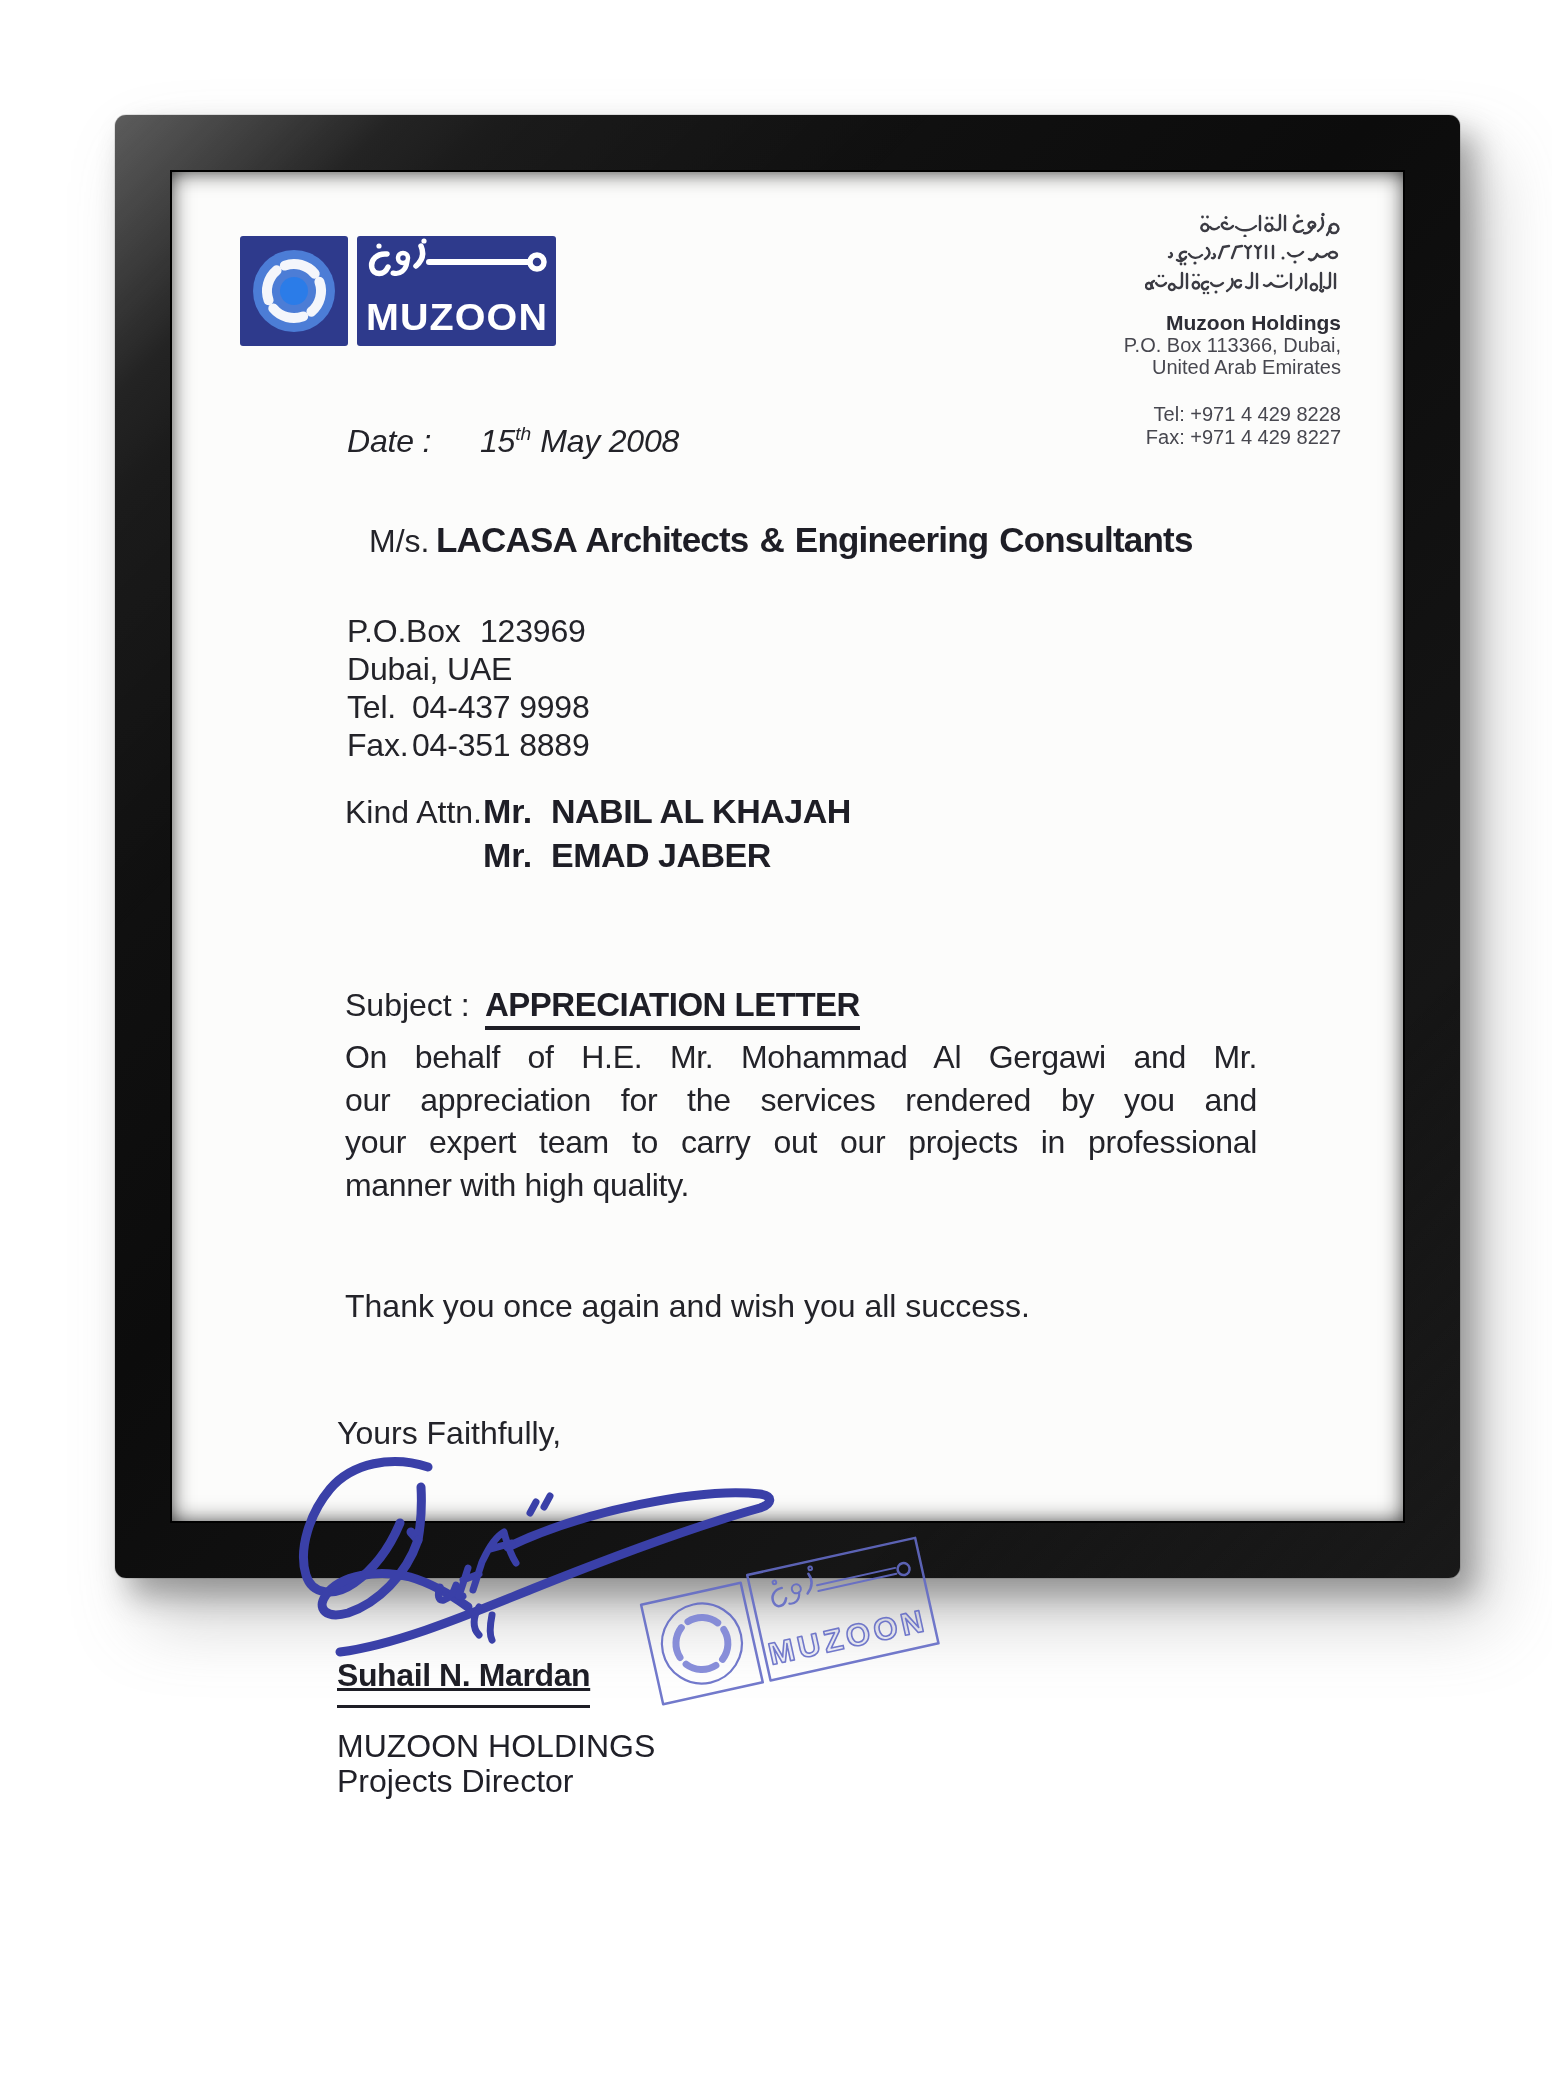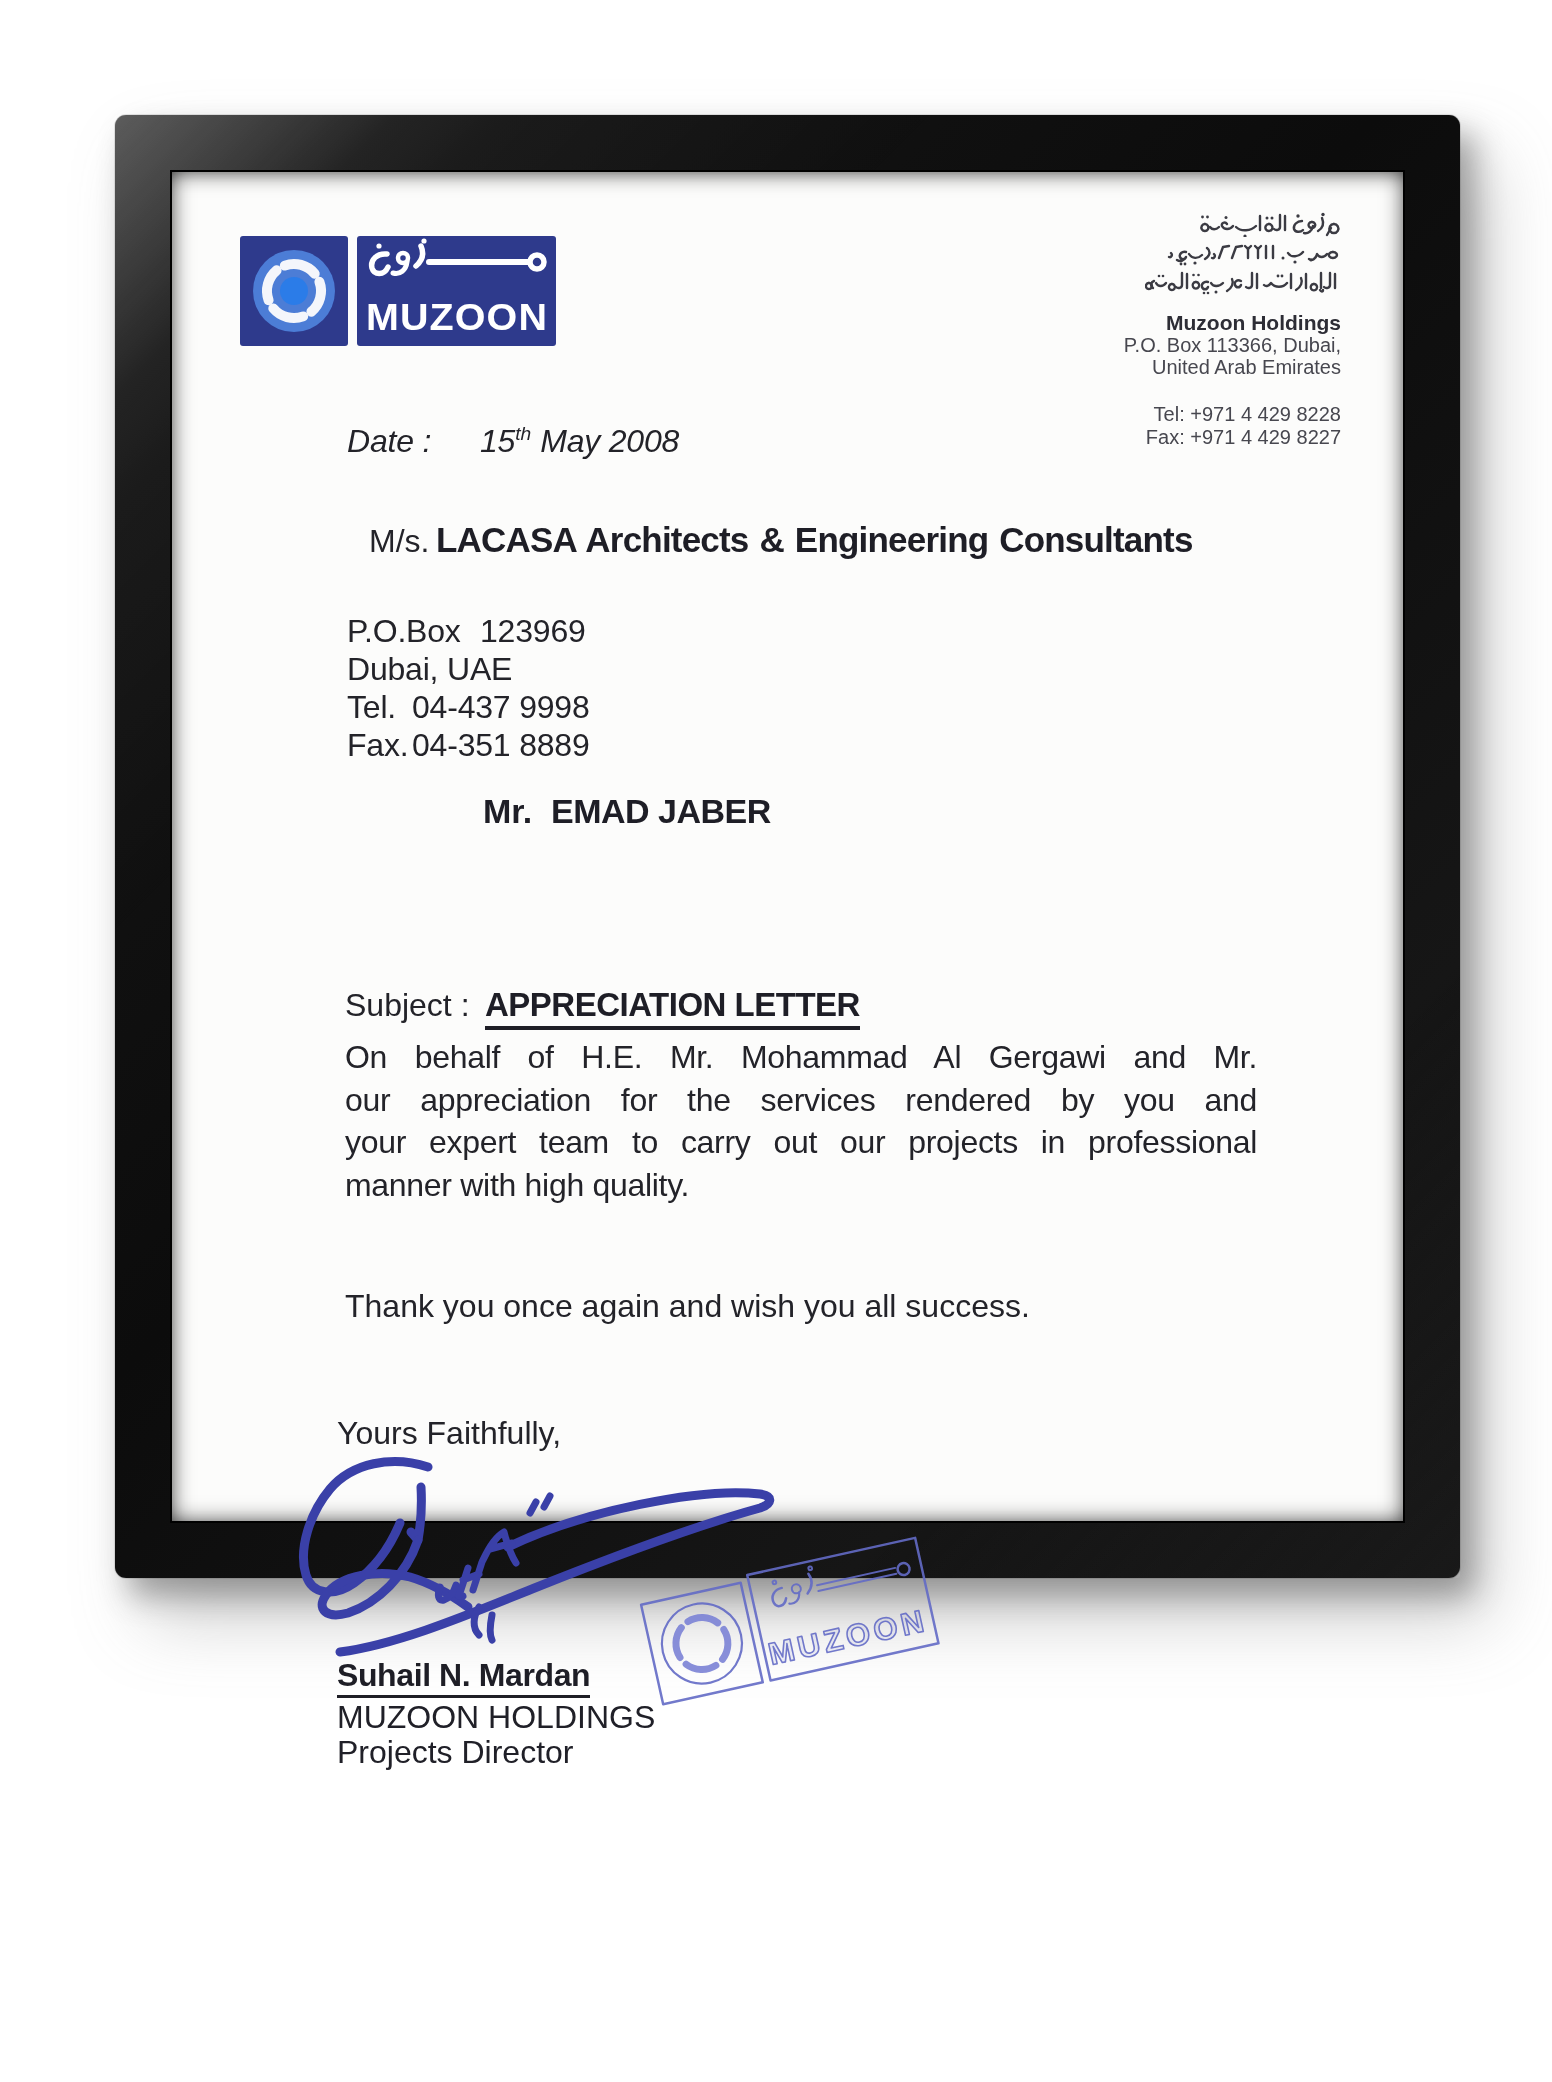--- a/index.html
+++ b/index.html
@@ -59,21 +59,21 @@
     border-bottom:4px solid #1e1e26;padding-bottom:3px;}
   .body{left:173px;top:864px;width:912px;font-size:32px;line-height:42.5px;letter-spacing:-.3px;}
   .jline{text-align:justify;text-align-last:justify;}
   .closing{left:173px;top:1116px;font-size:32px;}
   .valediction{left:165px;top:1243px;font-size:32px;}
   
   .sig{left:110px;top:1275px;width:500px;height:230px;}
   .stamp{left:475px;top:1393px;width:286px;height:120px;transform:rotate(-12.5deg);opacity:.9;}
   .sign-block{left:165px;top:1486px;font-size:32px;line-height:35px;color:#202028;}
   .sign-name{font-weight:bold;letter-spacing:-.4px;border-bottom:3px solid #1e1e26;
-    padding-bottom:2px;display:inline-block;margin-bottom:2px;color:#1e1e26;}
+    padding-bottom:12px;display:inline-block;margin-bottom:21px;color:#1e1e26;text-decoration:underline;}
   .ar-squiggle{stroke:#3b3b43;stroke-width:2.4;fill:none;stroke-linecap:round;stroke-linejoin:round;}
   .ar-dot{fill:#3b3b43;stroke:none;}
 </style>
 </head>
 <body>
 
 <div class="frame">
   <div class="paper">
 
     <svg class="abs logo" viewBox="0 0 316 110">
@@ -217,20 +217,21 @@
     </div>
 
     <div class="abs addr">
       <div><span class="lab133">P.O.Box</span><span>123969</span></div>
       <div>Dubai, UAE</div>
       <div><span class="lab65">Tel.</span><span>04-437 9998</span></div>
       <div><span class="lab65">Fax.</span><span>04-351 8889</span></div>
     </div>
 
     <div class="abs attn">
+      <div><span class="attn-label">Kind Attn.</span><span class="attn-pre">Mr.</span><span class="attn-name">NABIL AL KHAJAH</span></div>
       <div><span class="attn-ind"></span><span class="attn-pre">Mr.</span><span class="attn-name">EMAD JABER</span></div>
     </div>
 
     <div class="abs subject">
       <span class="subject-label">Subject :</span><span class="subject-title">APPRECIATION LETTER</span>
     </div>
 
     <div class="abs body">
       <div class="jline">On behalf of H.E. Mr. Mohammad Al Gergawi and Mr.</div>
       <div class="jline">our appreciation for the services rendered by you and</div>

